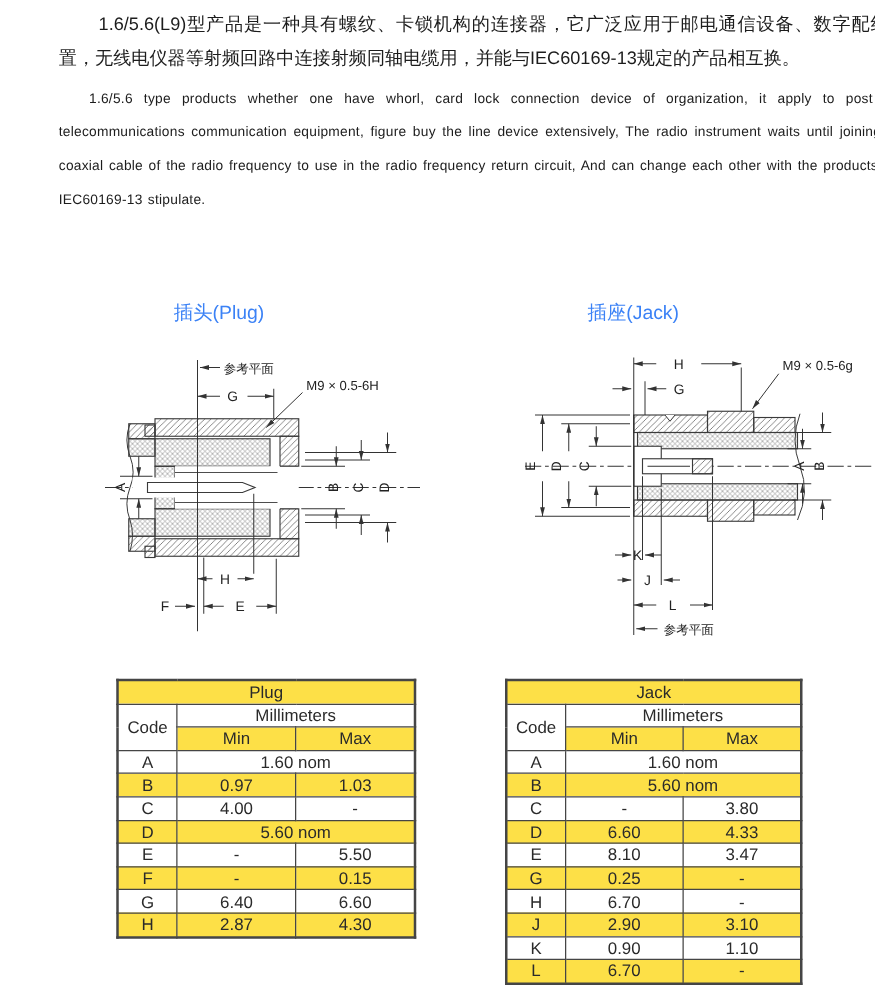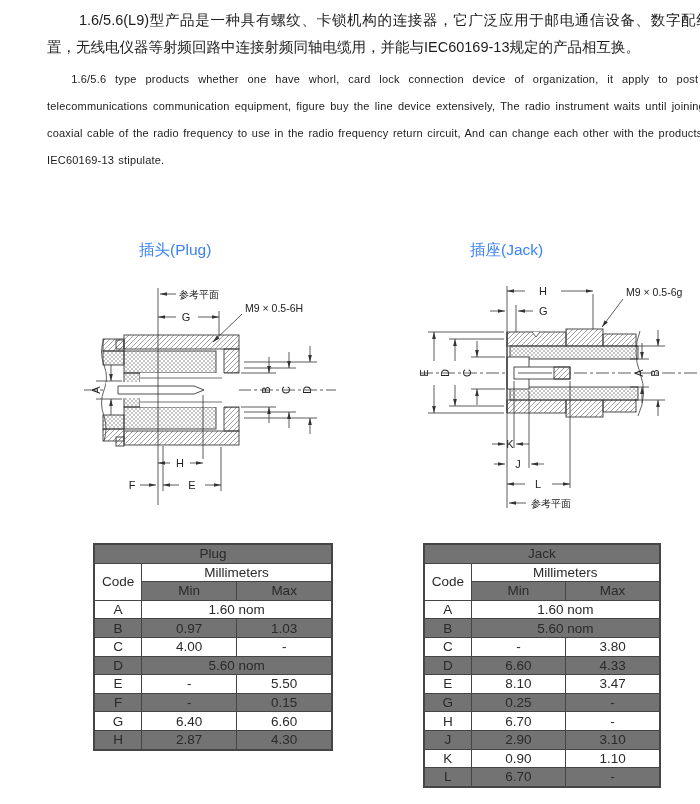--- a/index.html
+++ b/index.html
@@ -17,24 +17,24 @@
   svg.plug{left:30px;top:283px;}
   svg.jack{left:370px;top:281px;}
   svg text{font-family:"Liberation Sans","DejaVu Sans",sans-serif;fill:#222;}
   .dim{font-size:11px;}
   .sm{font-size:10px;}
   .thread{font-size:10.5px;}
   line,path.dimln{stroke:#333;}
   .dim-table{position:absolute;border-collapse:collapse;table-layout:fixed;
              font-size:13.5px;color:#2a2a2a;border:2px solid #454545;}
   .dim-table.plug{left:57px;top:543px;width:240px;}
-  .dim-table.jack{left:387px;top:543px;width:238px;}
+  .dim-table.jack{left:368px;top:543px;width:238px;}
   .dim-table td{border:1.4px solid #454545;text-align:center;height:17.6px;
                 padding:0 3px;background:#fff;line-height:15px;}
-  .dim-table tr.shade td{background:#737373;}
+  .dim-table tr.shade td{background:#fde047;}
   .dim-table td.w{background:#fff;}
   col.c-code{width:20%;} col.c-min{width:40%;} col.c-max{width:40%;}
 </style>
 </head>
 <body>
 
 <div class="page">
 
   <p class="para cn">1.6/5.6(L9)型产品是一种具有螺纹、卡锁机构的连接器，它广泛应用于邮电通信设备、数字配线装置，无线电仪器等射频回路中连接射频同轴电缆用，并能与IEC60169-13规定的产品相互换。</p>
   <p class="para en">1.6/5.6 type products whether one have whorl, card lock connection device of organization, it apply to post and telecommunications communication equipment, figure buy the line device extensively, The radio instrument waits until joining the coaxial cable of the radio frequency to use in the radio frequency return circuit, And can change each other with the products that IEC60169-13 stipulate.</p>

